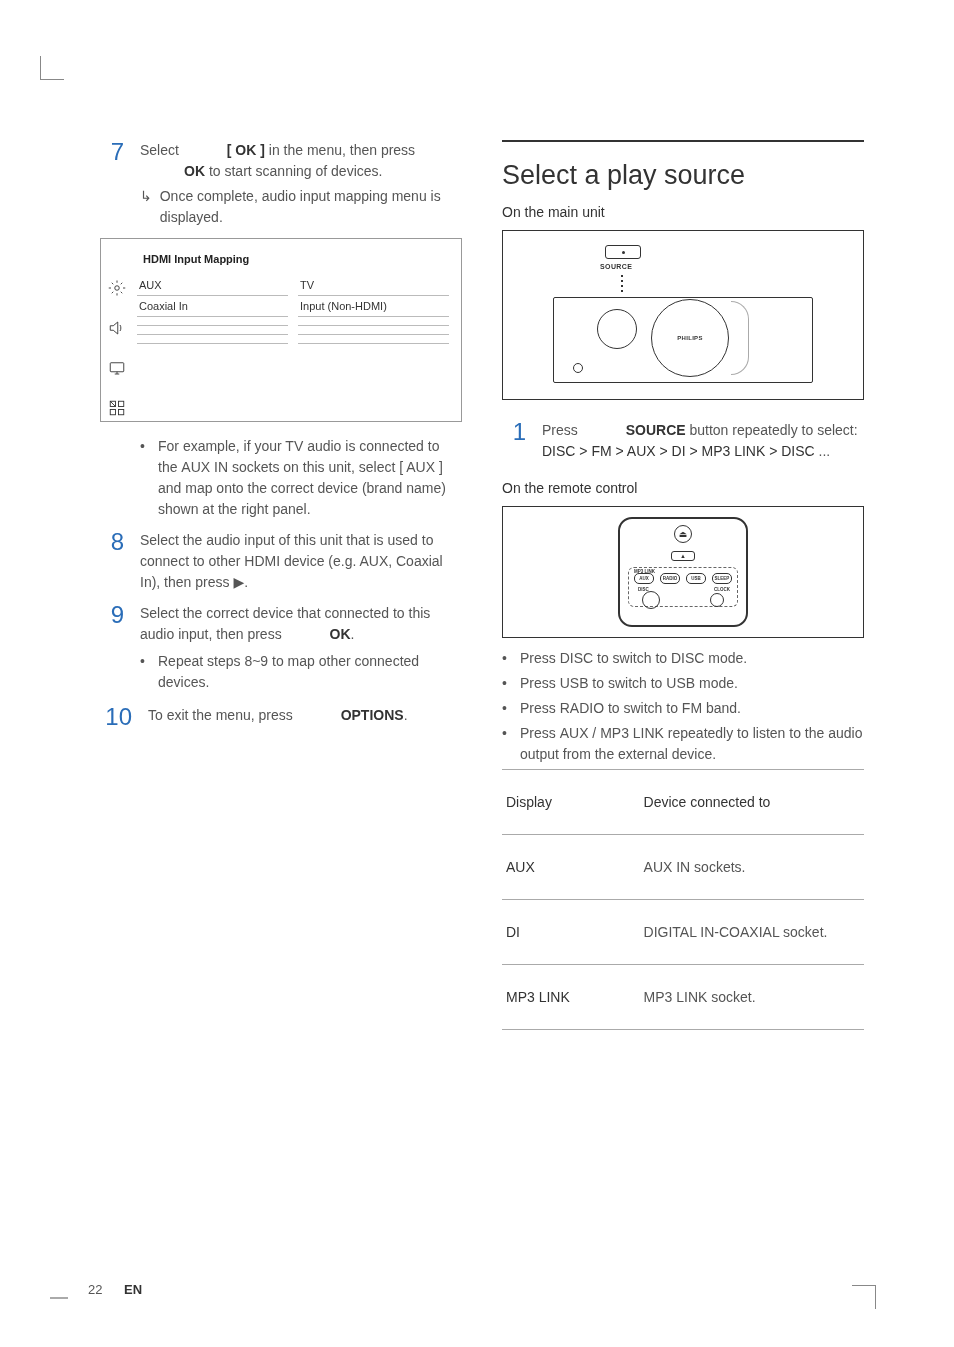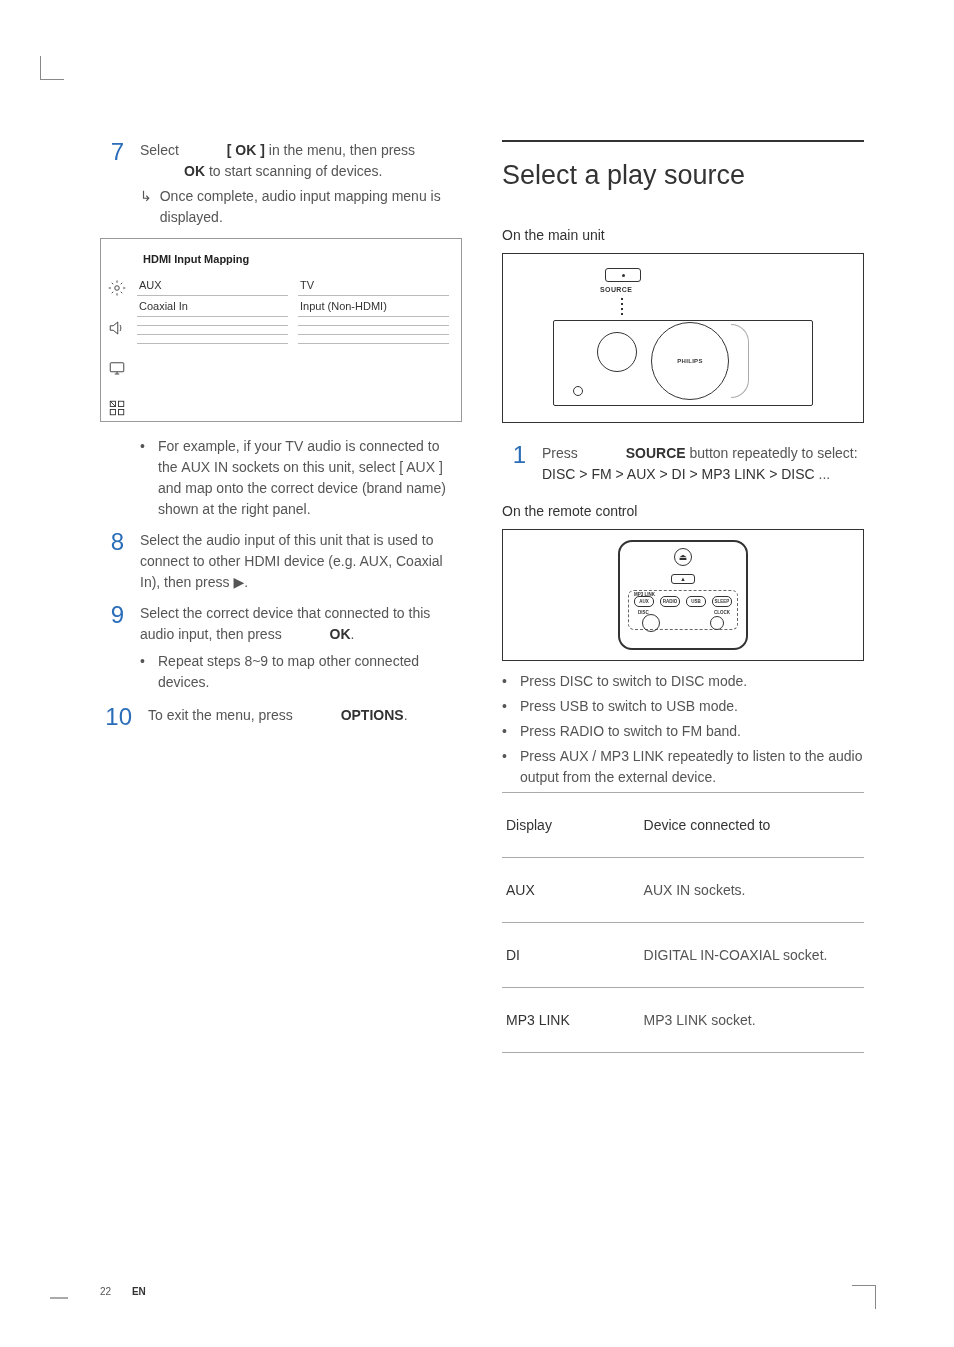--- a/index.html
+++ b/index.html
@@ -98,21 +98,21 @@
     padding: 4px 2px;
     border-bottom: 1px solid #bbb;
   }
   .side-icon svg { width: 18px; height: 18px; stroke: #333; fill: none; stroke-width: 1.2; }
   h2.section {
     font-size: 27px;
     font-weight: 300;
     color: #333;
     border-top: 2px solid #333;
     padding-top: 18px;
-    margin-bottom: 36px;
+    margin-bottom: 13px;
   }
   .subhead {
     font-size: 14px;
     font-weight: 400;
     color: #333;
     margin: 10px 0;
   }
   .diagram-box {
     border: 1px solid #333;
     margin: 8px 0 20px 0;
@@ -180,22 +180,22 @@
     font-weight: 300;
   }
   .dev-table thead th { font-weight:400; color:#333;}
   .dev-table .label { font-weight:400; color:#333; }
   .dev-table tr { border-top: 1px solid #aaa; }
   .dev-table tbody tr:last-child { border-bottom: 1px solid #aaa; }
   .right-bullets .bullet-item { margin-bottom: 4px; }
   .footer {
     position: absolute;
     bottom: 50px;
-    left: 100px;
-    font-size: 10px;
+    left: 88px;
+    font-size: 13px;
     color: #555;
   }
   .footer .pg { margin-right: 18px; }
   .footer .lang { font-weight: 600; color:#333; }
   .crop-tl { position:absolute; top:56px; left:40px; width:24px; height:24px; border-left:1px solid #888; border-bottom:1px solid #888;}
   .crop-br { position:absolute; bottom:38px; right:78px; width:24px; height:24px; border-right:1px solid #888; border-top:1px solid #888;}
   .crop-bl { position:absolute; bottom:48px; left:50px; width:18px; height:2px; background:#aaa;}
 </style>
 </head>
 <body>

